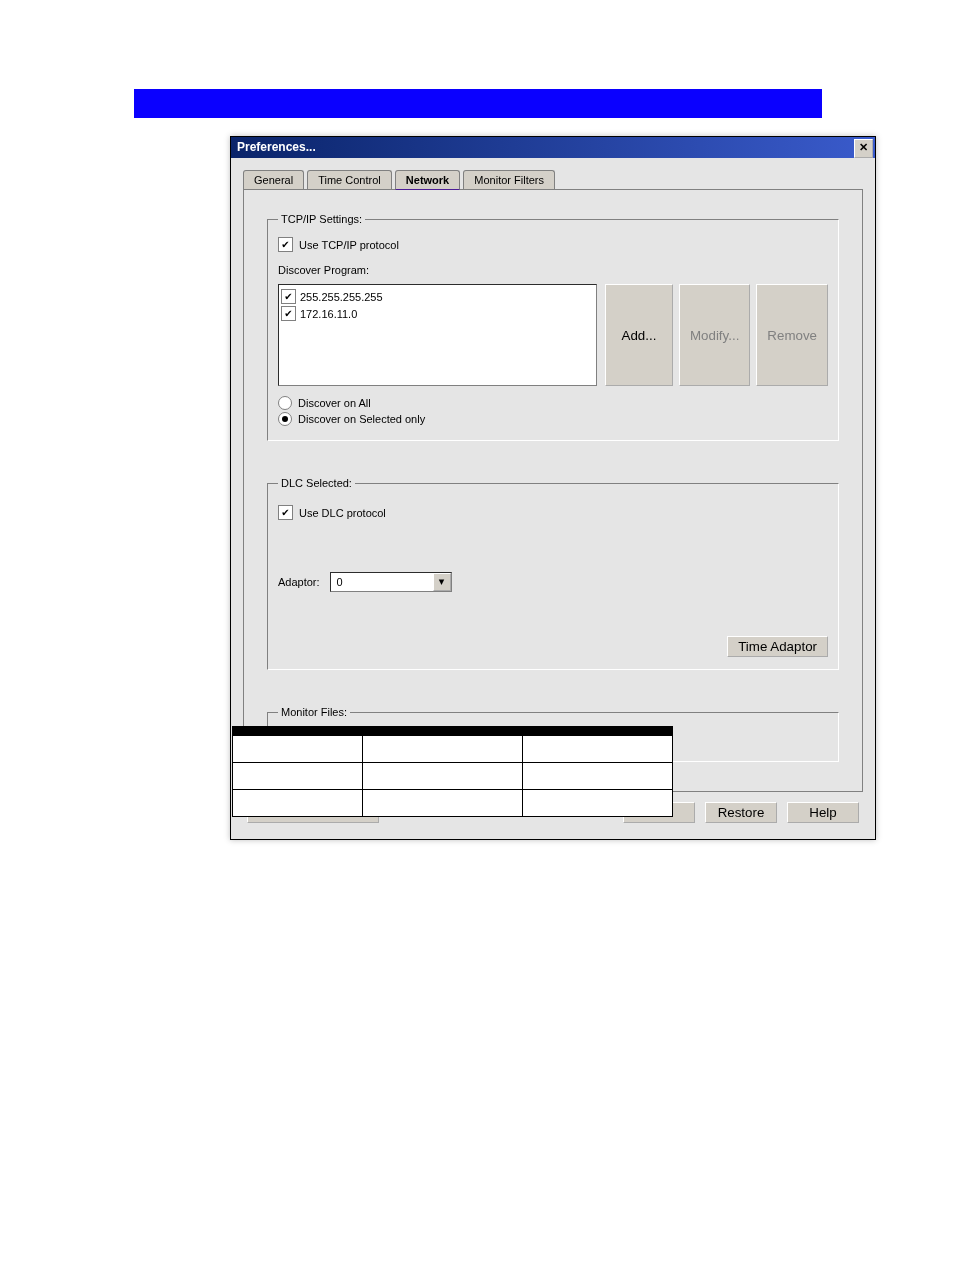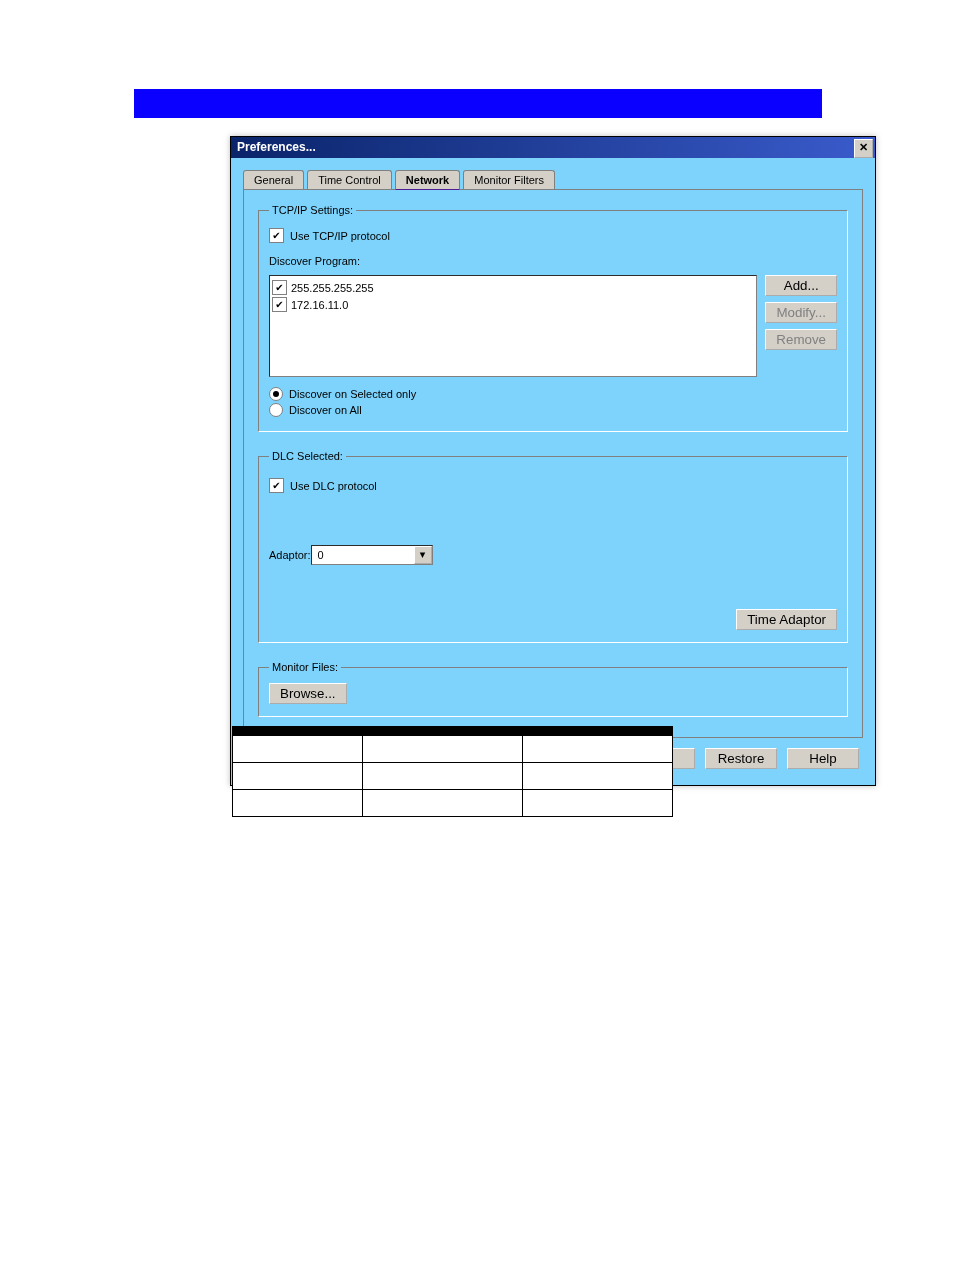--- a/index.html
+++ b/index.html
@@ -1,58 +1,58 @@
 <!DOCTYPE html>
 <html><head>
 <meta charset="utf-8">
 <style>
   html,body{margin:0;padding:0;background:#fff;font-family:Tahoma,Verdana,Arial,sans-serif;font-size:11px;color:#000}
   .page{width:954px;height:1272px;position:relative}
   .blue-strip{position:absolute;left:134px;top:89px;width:688px;height:29px;background:#0a00ff}
 
   
-  .window{position:absolute;left:230px;top:136px;width:644px;background:#7dd3fc;border:1px solid #000;box-shadow:0 0 6px rgba(0,0,0,.25)}
+  .window{position:absolute;left:230px;top:136px;width:644px;background:#e5e5e5;border:1px solid #000;box-shadow:0 0 6px rgba(0,0,0,.25)}
   .titlebar{height:21px;background:linear-gradient(to right,#0a246a,#3a5bcc);color:#fff;font-weight:bold;font-size:12px;line-height:21px;padding-left:6px;position:relative}
   .close-btn{position:absolute;right:2px;top:2px;width:17px;height:17px;background:#d4d0c8;border:1px outset #fff;font:bold 11px/15px "Arial";text-align:center;color:#000;cursor:pointer}
   .client{padding:10px 12px 14px 12px}
 
   
   .tabstrip{position:relative;height:22px}
   .tab{display:inline-block;padding:3px 10px 3px 10px;margin-right:0;background:#d4d0c8;border:1px solid #808080;border-bottom:none;border-top-left-radius:3px;border-top-right-radius:3px;position:relative;top:2px;cursor:pointer}
   .tab.active{background:#d4d0c8;border-bottom:1px solid #4c1d95;z-index:2;font-weight:bold}
   .tabpanel{border:1px solid #808080;border-top:1px solid #808080;padding:14px 14px 20px 14px;margin-top:-1px;display:flex;flex-wrap:wrap;gap:18px}
 
   
-  fieldset.group{border:1px solid #fff;border-top-color:#808080;border-left-color:#808080;margin:0;padding:10px 10px 12px 10px;position:relative}
+  fieldset.group{border:1px solid #fff;border-top-color:#808080;border-left-color:#808080;margin:9px;padding:10px 10px 12px 10px;position:relative}
   fieldset.group>legend{padding:0 3px;color:#000}
 
   .group.tcp{flex:1 1 290px}
   .group.dlc{flex:1 1 250px}
   .group.mon{flex:1 1 100%}
 
   
   label.ck{display:inline-flex;align-items:center;gap:6px;margin:2px 0}
   .chk{width:13px;height:13px;border:1px solid #808080;background:#fff;display:inline-flex;align-items:center;justify-content:center;font-size:10px}
   .rad{width:12px;height:12px;border:1px solid #808080;border-radius:50%;background:#fff;display:inline-flex;align-items:center;justify-content:center}
   .rad .dot{width:6px;height:6px;border-radius:50%;background:#000;display:none}
   .rad.checked .dot{display:block}
 
   .subnets-wrap{display:flex;gap:8px;margin-top:8px}
   .listbox{flex:1;height:96px;border:1px inset #808080;background:#fff;padding:2px;overflow:auto}
   .listbox label.ck{display:flex;gap:4px}
-  .btncol{display:flex;flex-direction:column;gap:6px}
+  .btncol{display:flex;flex-direction:row;gap:6px}
 
   .btn{min-width:68px;padding:2px 10px;background:#d4d0c8;border:1px outset #fff;cursor:pointer;text-align:center}
   .btn[disabled]{color:#808080;cursor:default}
 
   .radio-stack{margin-top:10px}
   .radio-stack label.ck{display:flex}
 
   .dlc-inner{padding-top:4px}
-  .adaptor-row{display:flex;align-items:center;gap:0;margin-top:50px}
+  .adaptor-row{display:flex;align-items:center;gap:10px;margin-top:50px}
   .select{display:inline-flex;align-items:center;border:1px inset #808080;background:#fff;height:18px}
   .select .selval{padding:0 6px;min-width:90px}
   .select .drop{width:16px;height:16px;background:#d4d0c8;border:1px outset #fff;text-align:center;line-height:14px}
   .testrow{margin-top:44px;text-align:right}
 
   .mon-row{display:flex;align-items:center;gap:10px}
   input.textbox{flex:1;height:18px;border:1px inset #808080;background:#fff;padding:1px 4px;font:inherit}
 
   .dialog-buttons{display:flex;justify-content:flex-end;gap:10px;padding:10px 4px 2px 4px}
   .dialog-buttons .left{margin-right:auto}
@@ -115,28 +115,28 @@
             </div>
             <div class="btncol">
               <button class="btn">Add...</button>
               <button class="btn" disabled="">Modify...</button>
               <button class="btn" disabled="">Remove</button>
             </div>
           </div>
 
           <div class="radio-stack">
             <label class="ck">
+              <span class="rad"></span>
+              <span>Discover on All</span>
+            </label>
+            <label class="ck">
               <span class="rad checked">
                   <span class="dot"></span>
                 </span>
               <span>Discover on Selected only</span>
-            </label>
-            <label class="ck">
-              <span class="rad"></span>
-              <span>Discover on All</span>
             </label>
           </div>
         </fieldset>
 
         <fieldset class="group dlc">
           <legend>DLC Selected:</legend>
           <div class="dlc-inner">
             <label class="ck">
               <span class="chk">✔</span>
               <span>Use DLC protocol</span>

